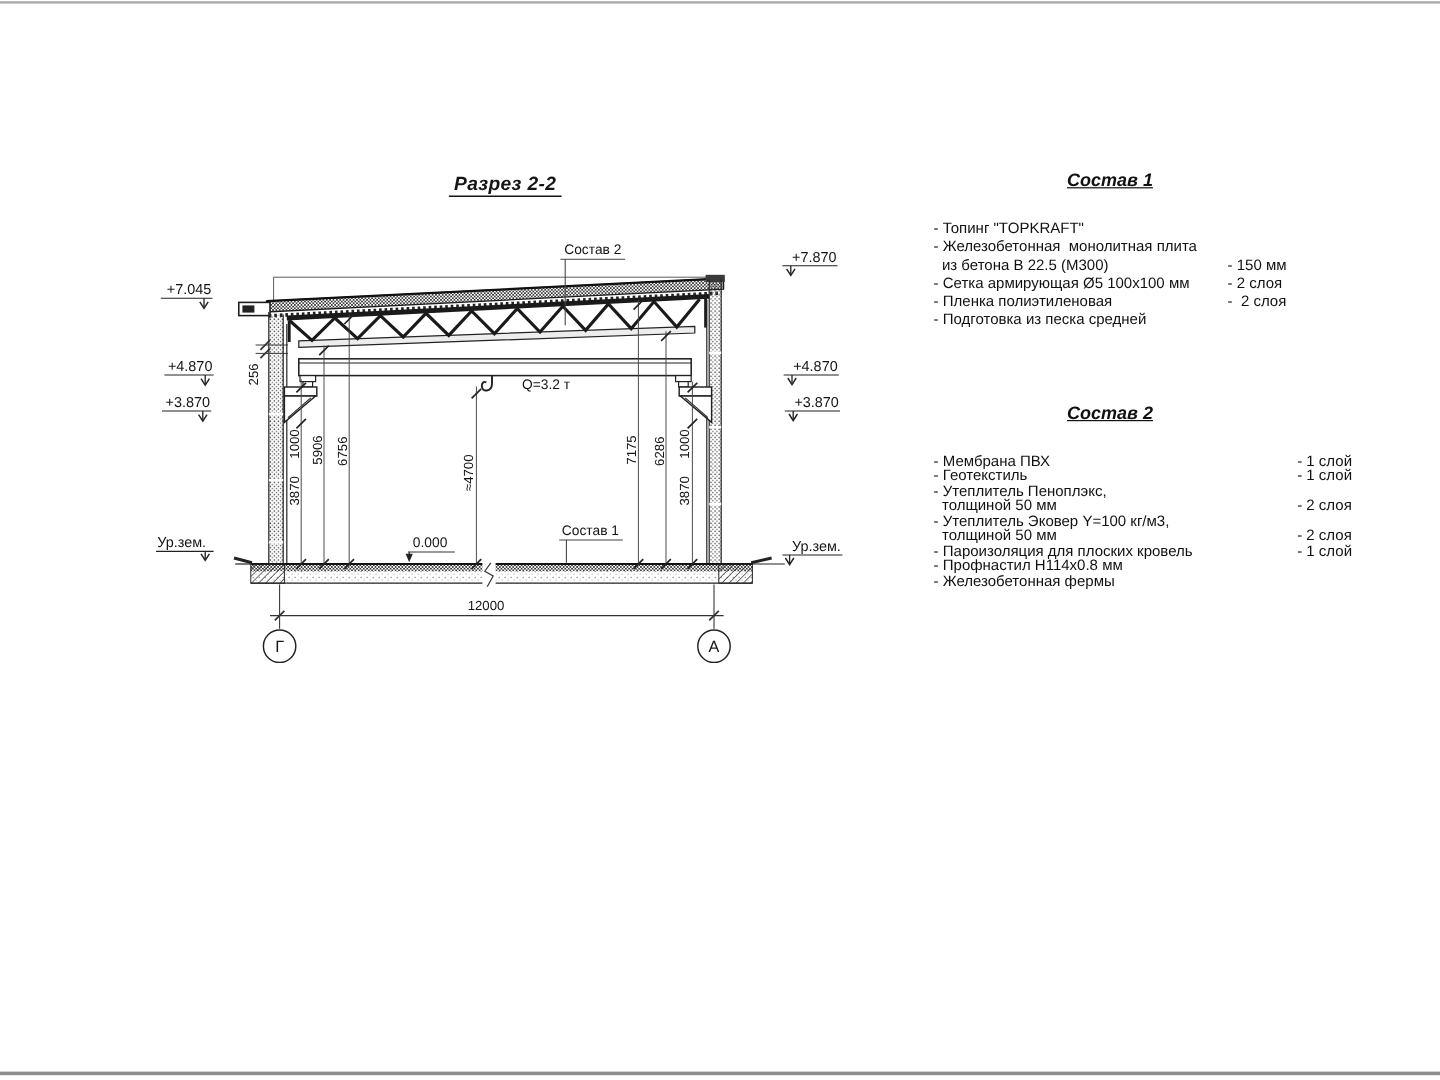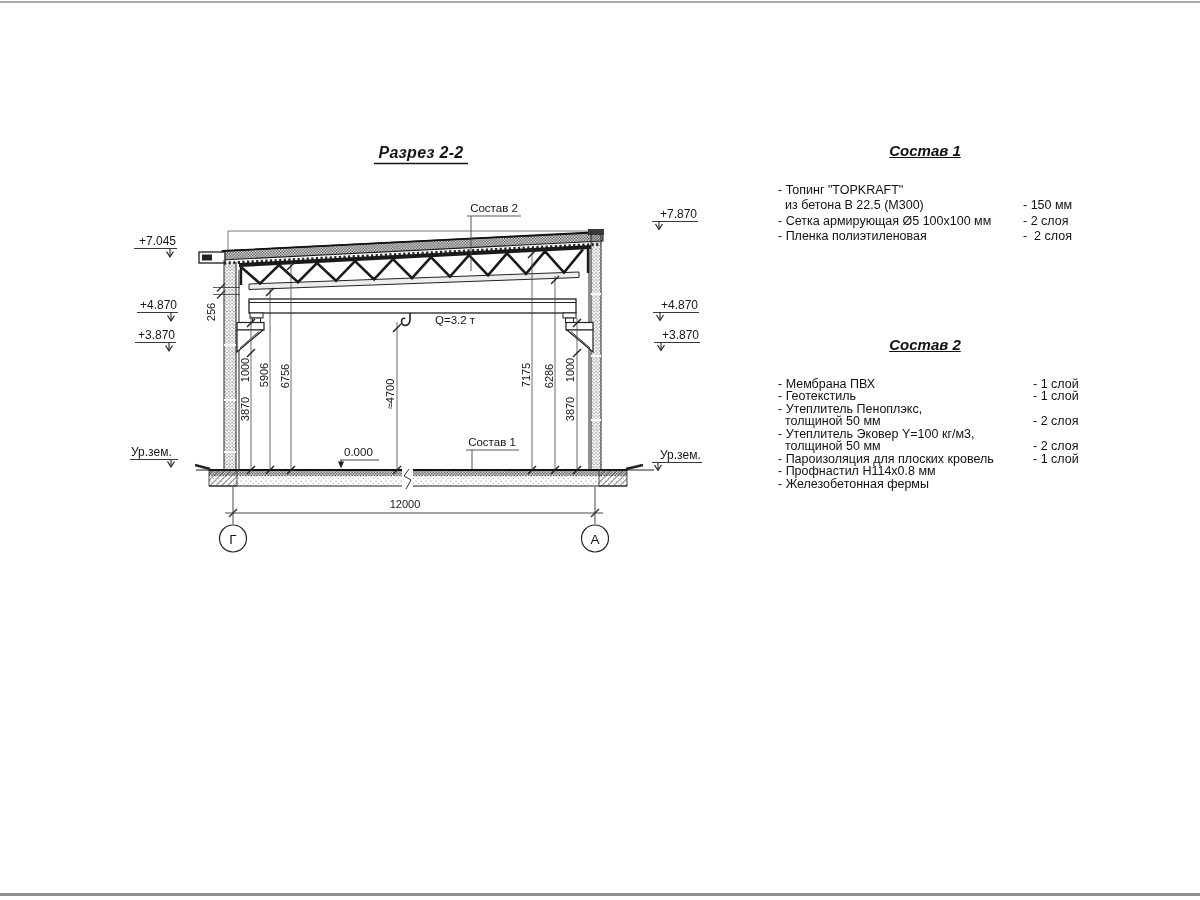--- a/index.html
+++ b/index.html
@@ -13,21 +13,21 @@
   .lbl{font-size:11.5px;}
   .dim{font-size:11px;}
   .elev{font-size:12px;}
   .axis{font-size:13.5px;}
   .spec{position:absolute;}
   .spec-title{font-size:15px;font-weight:bold;font-style:italic;text-decoration:underline;
               text-align:center;width:310px;}
   .spec-rows{position:absolute;}
   .spec-row{display:flex;font-size:12.5px;}
   .rows1 .spec-row{line-height:15.3px;}
-  .rows2 .spec-row{line-height:12.45px;}
+  .rows2 .spec-row{line-height:12.45px;gap:48px;}
   .spec-row .t{white-space:pre;width:245px;flex:0 0 245px;}
   .rows2 .spec-row .t{width:255px;flex:0 0 255px;}
   .spec-row .v{white-space:pre;text-align:center;}
 </style>
 </head>
 <body>
 
 <div class="page">
   <div class="edge-top"></div>
   <div class="edge-bottom"></div>
@@ -250,30 +250,38 @@
   </svg>
 
   <div class="spec">
     <div class="spec-title" style="position:absolute;left:770px;top:142px;">Состав 1</div>
     <div class="spec-rows rows1" style="left:778px;top:183px;">
       <div class="spec-row">
           <span class="t">- Топинг "TOPKRAFT"</span>
           <span class="v"></span>
         </div>
       <div class="spec-row">
+          <span class="t">- Железобетонная  монолитная плита</span>
+          <span class="v"></span>
+        </div>
+      <div class="spec-row">
           <span class="t">  из бетона В 22.5 (М300)</span>
           <span class="v">- 150 мм</span>
         </div>
       <div class="spec-row">
           <span class="t">- Сетка армирующая Ø5 100х100 мм</span>
           <span class="v">- 2 слоя</span>
         </div>
       <div class="spec-row">
           <span class="t">- Пленка полиэтиленовая</span>
           <span class="v">-  2 слоя</span>
+        </div>
+      <div class="spec-row">
+          <span class="t">- Подготовка из песка средней</span>
+          <span class="v"></span>
         </div>
     </div>
   </div>
 
   <div class="spec">
     <div class="spec-title" style="position:absolute;left:770px;top:336px;">Состав 2</div>
     <div class="spec-rows rows2" style="left:778px;top:378px;">
       <div class="spec-row">
           <span class="t">- Мембрана ПВХ</span>
           <span class="v">- 1 слой</span>

